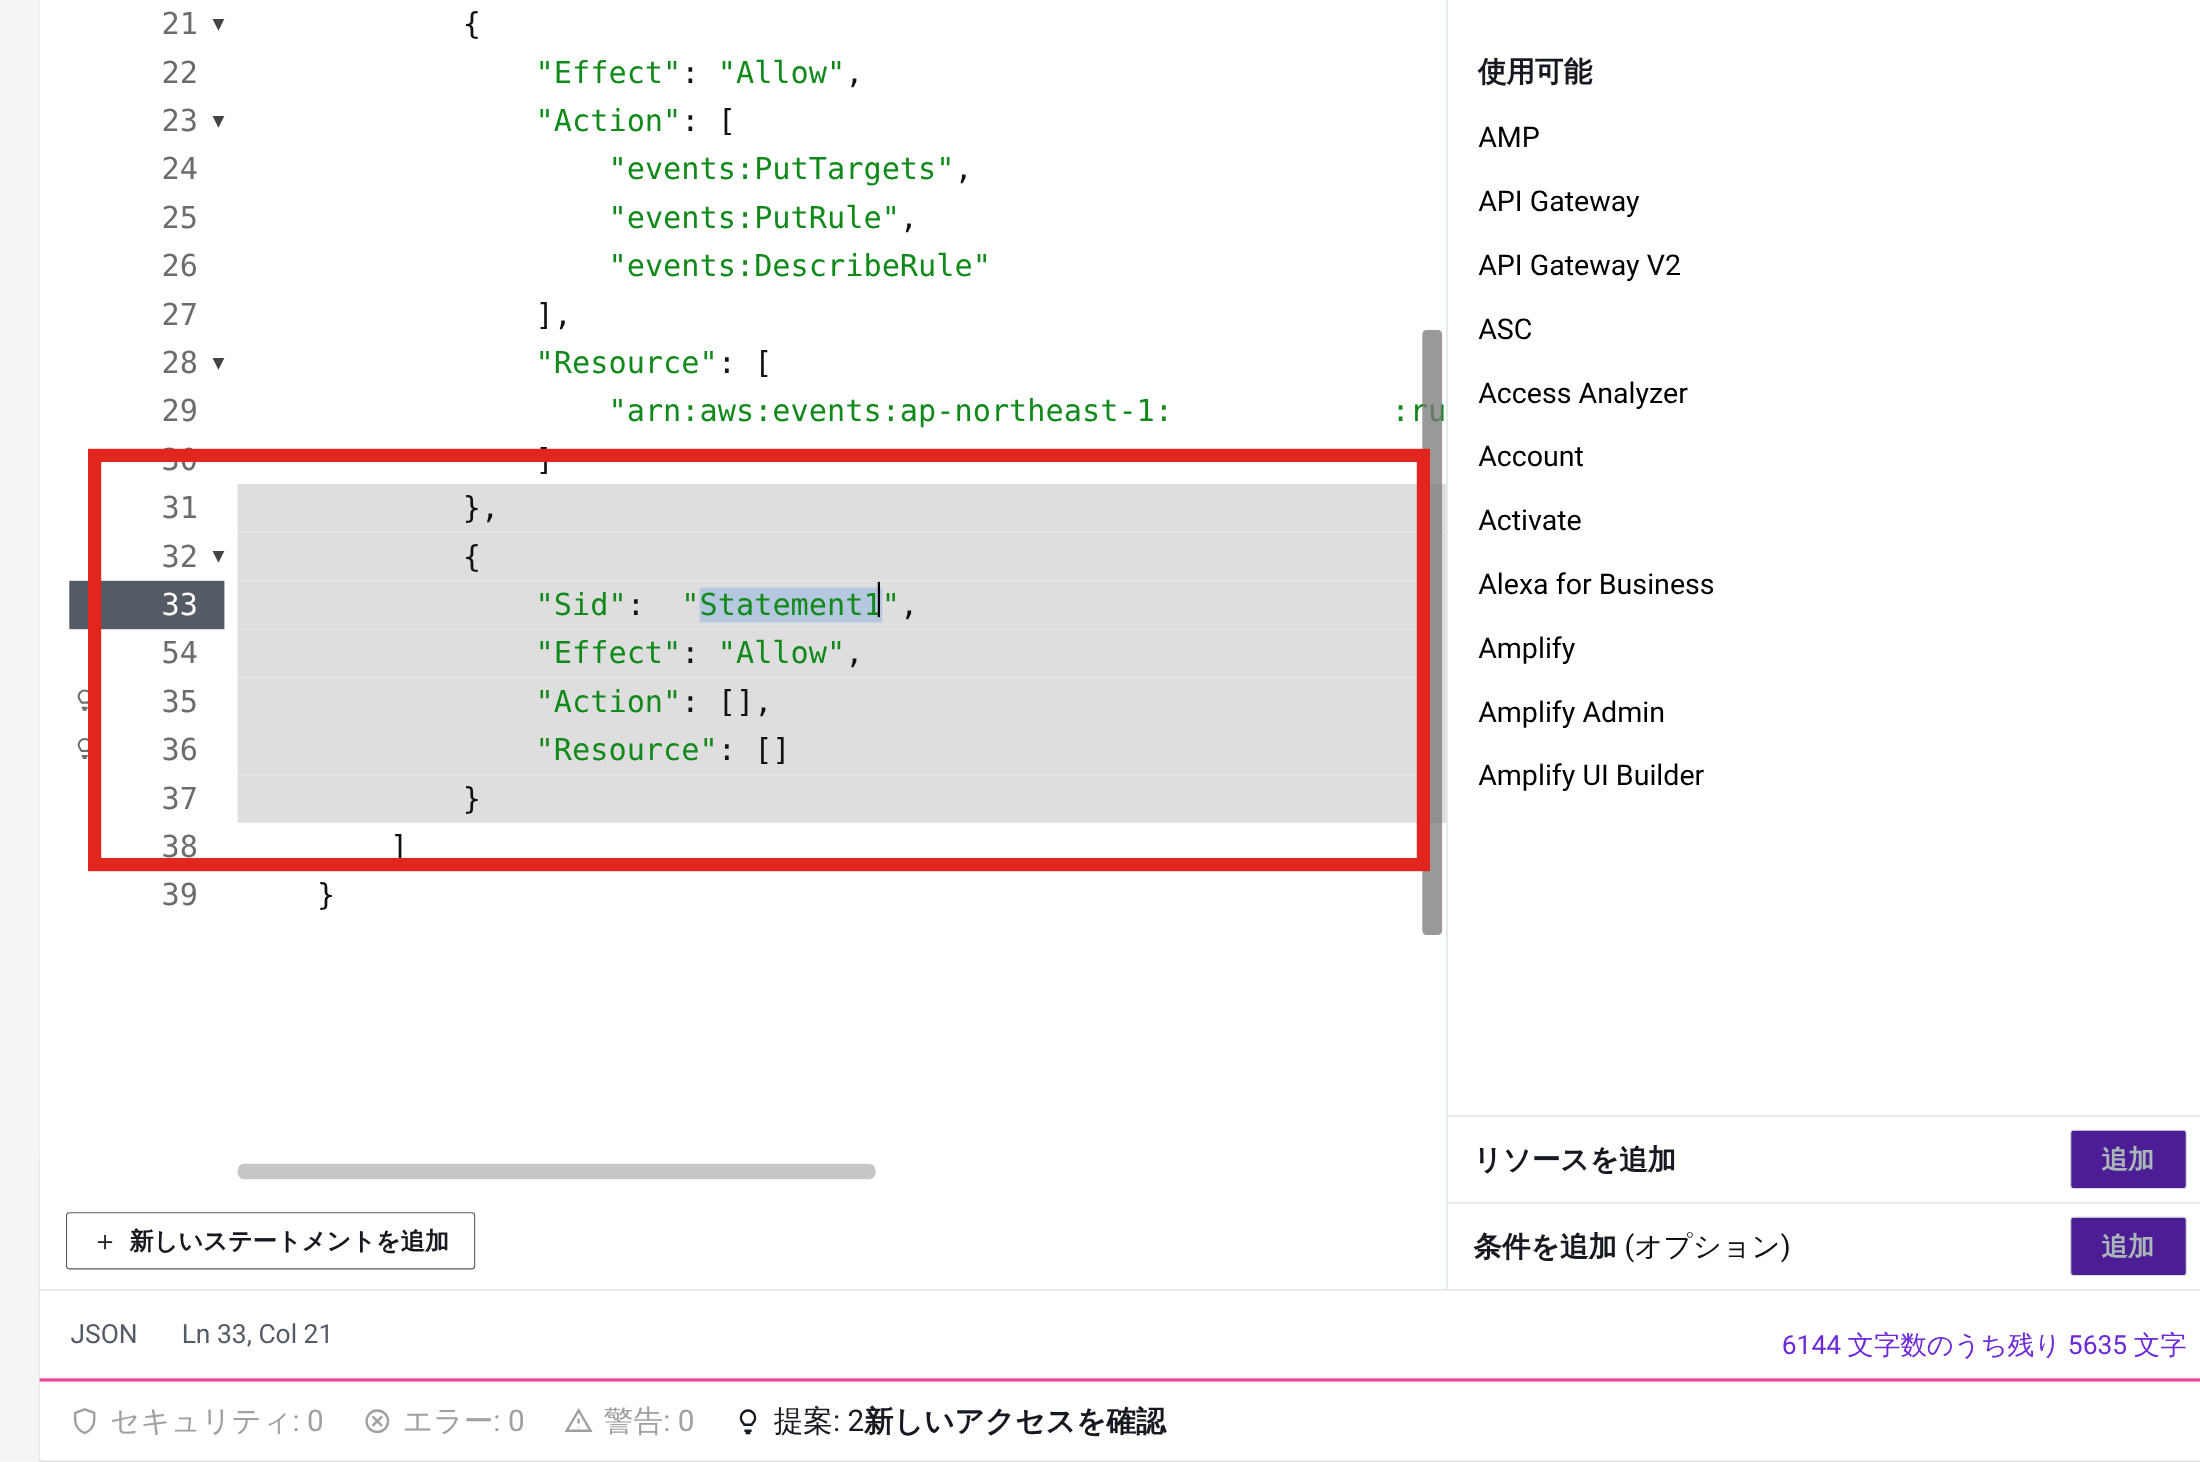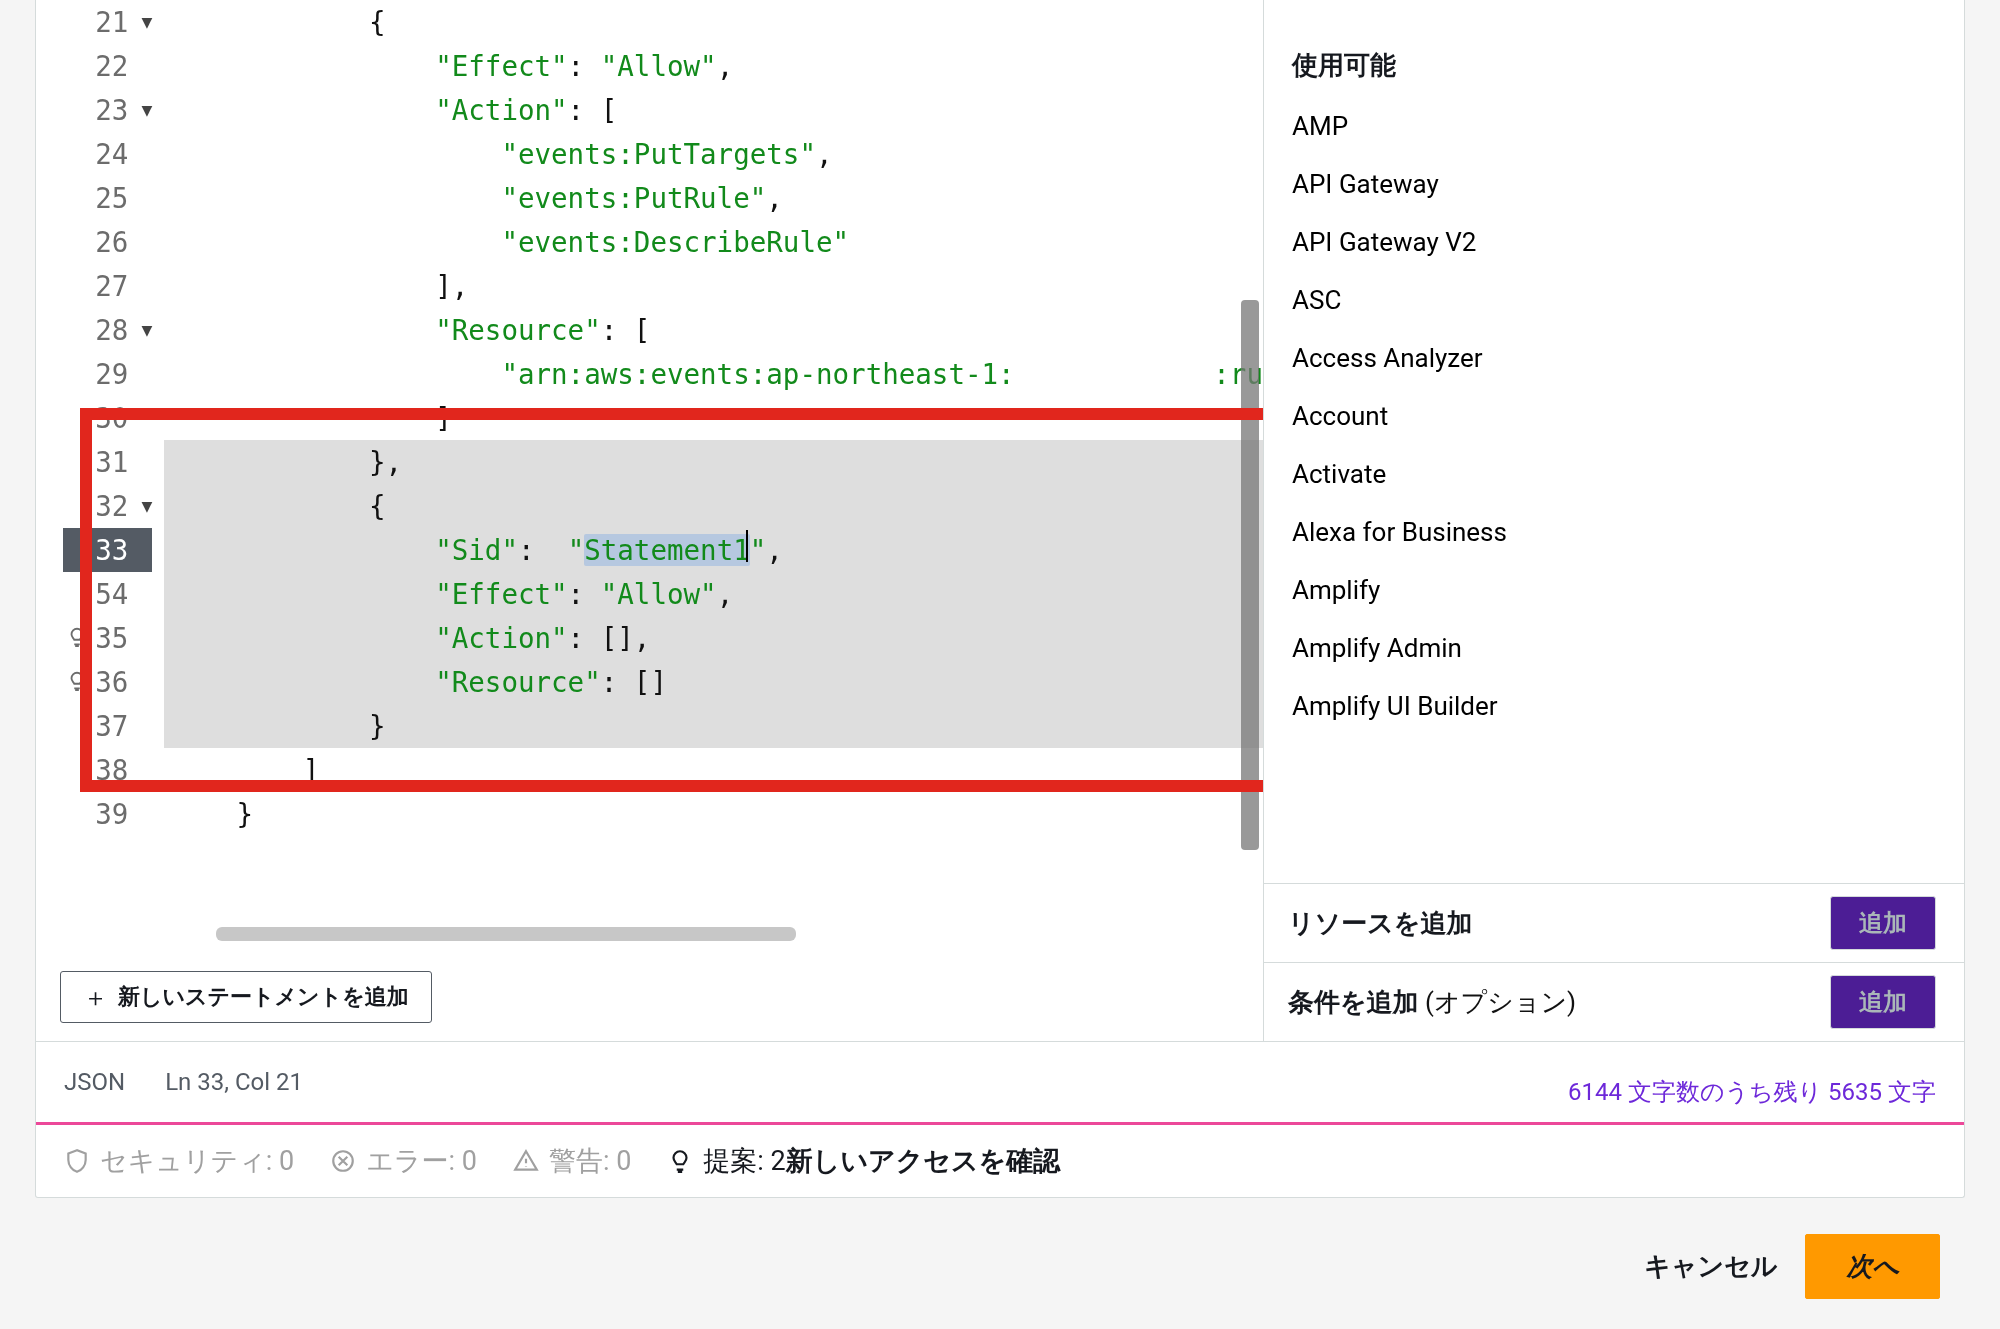--- a/index.html
+++ b/index.html
@@ -6,21 +6,21 @@
   html, body { width: 100%; height: 100%; }
   body {
     font-family: -apple-system, BlinkMacSystemFont, "Segoe UI", Roboto, "Helvetica Neue", Arial, sans-serif;
     background: #f5f5f5;
     color: #16191f;
     font-size: 20px;
     overflow: hidden;
   }
   .app {
     display: flex;
-    flex-direction: column;
+    flex-direction: row;
     width: 2000px;
     height: 1329px;
     position: relative;
   }
   .main-box {
     margin: 0 35px;
     background: #fff;
     border: 1px solid #d5dbdb;
     border-top: none;
     border-radius: 0 0 3px 3px;

